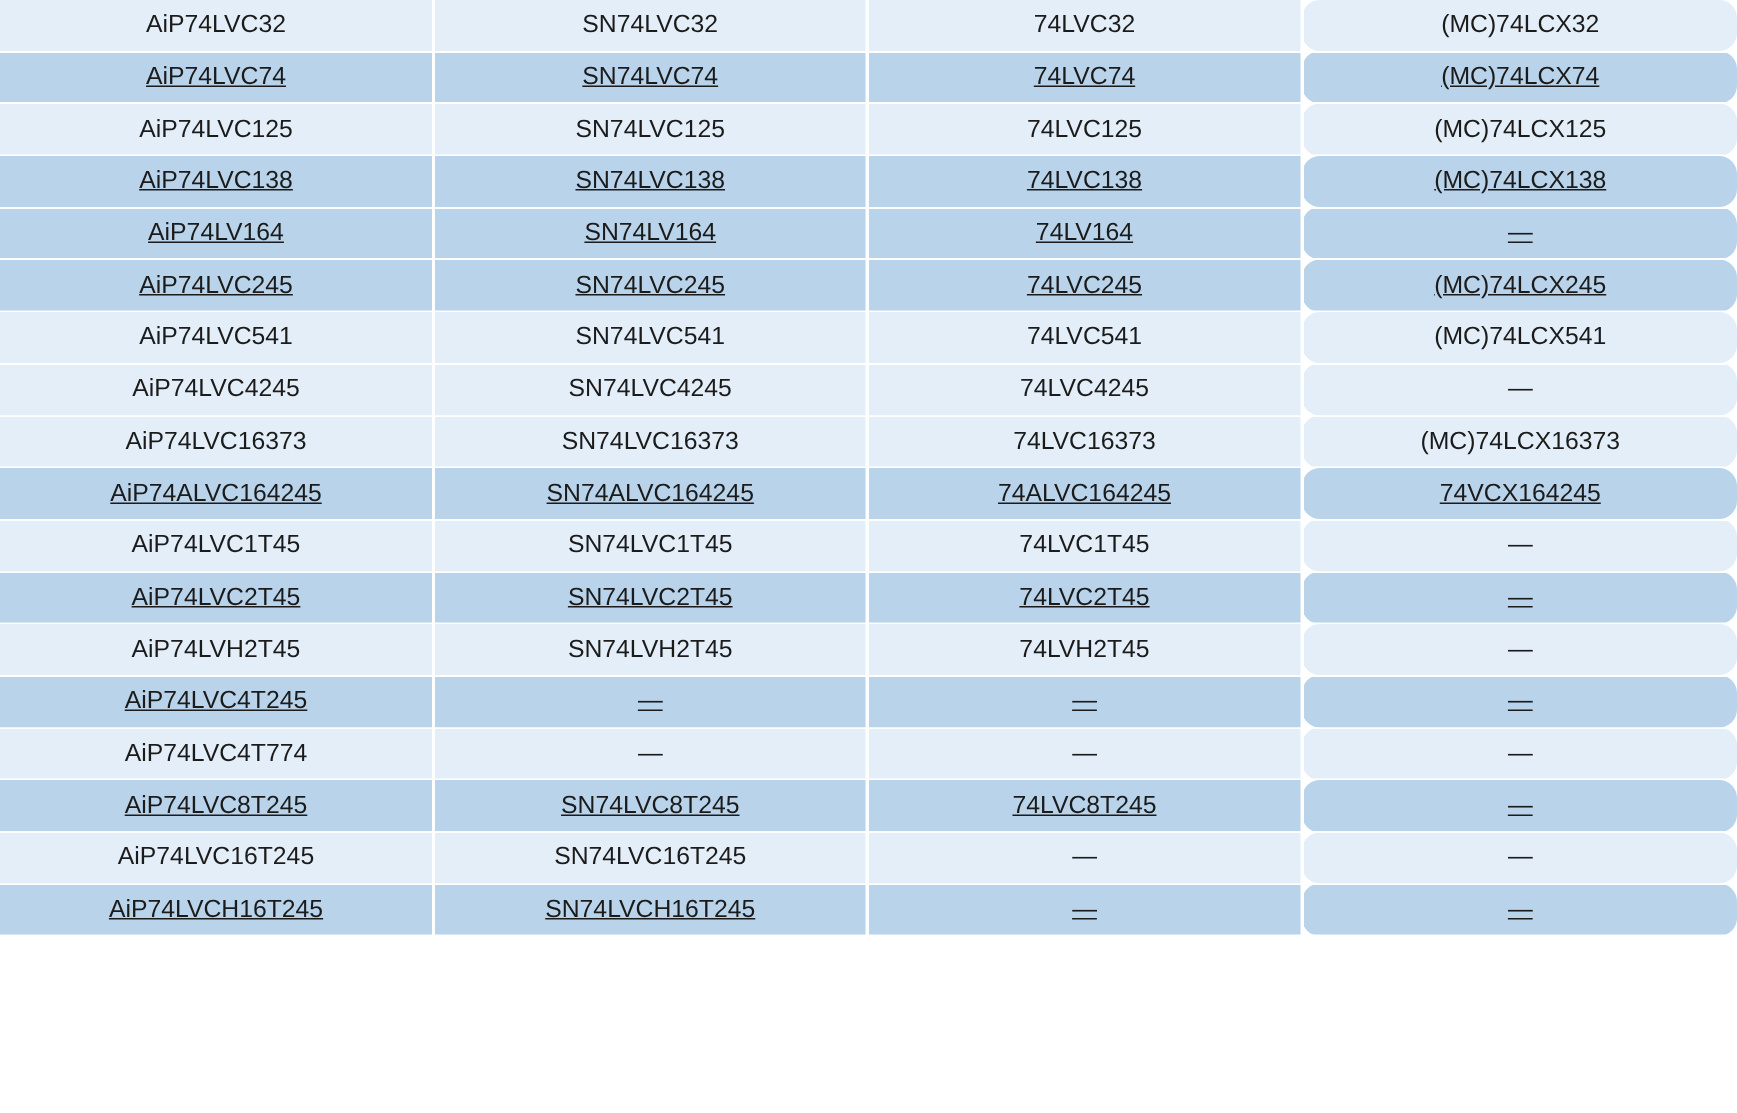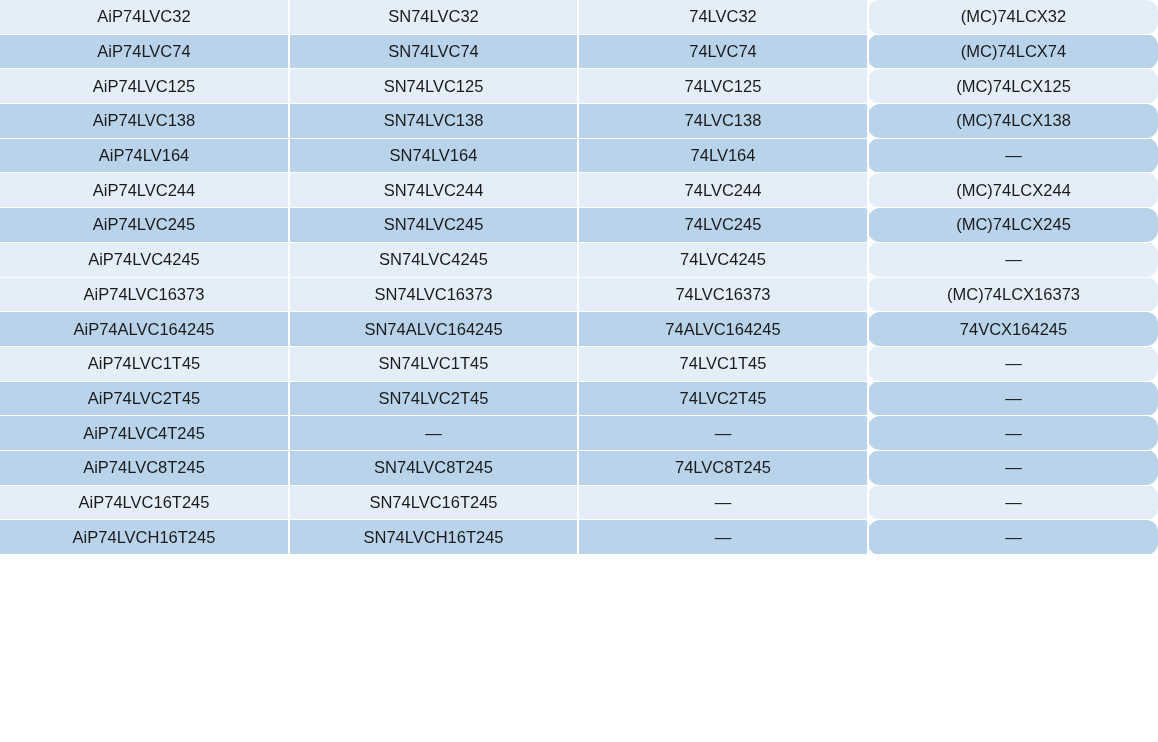--- a/index.html
+++ b/index.html
@@ -38,21 +38,21 @@
     border-right: 2px solid #ffffff;
     border-bottom: 1px solid #ffffff;
     white-space: nowrap;
     overflow: hidden;
   }
   table.xref td:last-child {
     border-right: none;
     border-radius: 12px;
   }
   table.xref tr.odd td  { background: #e3eef8; }
-  table.xref tr.even td { background: #b8d3ea; }
+  table.xref tr.even td { background: #b8d3ea; text-decoration: underline; }
 </style>
 </head>
 <body>
 
 <div class="table-wrap">
   <table class="xref">
     <colgroup>
       <col class="c0">
         <col class="c1">
         <col class="c2">
@@ -82,31 +82,31 @@
           <td>SN74LVC138</td>
           <td>74LVC138</td>
           <td>(MC)74LCX138</td>
         </tr>
         <tr class="even">
           <td>AiP74LV164</td>
           <td>SN74LV164</td>
           <td>74LV164</td>
           <td>—</td>
         </tr>
-        <tr class="odd">
-          <td>AiP74LVC244</td>
-          <td>SN74LVC244</td>
-          <td>74LVC244</td>
-          <td>(MC)74LCX244</td>
-        </tr>
         <tr class="even">
           <td>AiP74LVC245</td>
           <td>SN74LVC245</td>
           <td>74LVC245</td>
           <td>(MC)74LCX245</td>
+        </tr>
+        <tr class="odd">
+          <td>AiP74LVC541</td>
+          <td>SN74LVC541</td>
+          <td>74LVC541</td>
+          <td>(MC)74LCX541</td>
         </tr>
         <tr class="odd">
           <td>AiP74LVC4245</td>
           <td>SN74LVC4245</td>
           <td>74LVC4245</td>
           <td>—</td>
         </tr>
         <tr class="odd">
           <td>AiP74LVC16373</td>
           <td>SN74LVC16373</td>
@@ -124,22 +124,34 @@
           <td>SN74LVC1T45</td>
           <td>74LVC1T45</td>
           <td>—</td>
         </tr>
         <tr class="even">
           <td>AiP74LVC2T45</td>
           <td>SN74LVC2T45</td>
           <td>74LVC2T45</td>
           <td>—</td>
         </tr>
+        <tr class="odd">
+          <td>AiP74LVH2T45</td>
+          <td>SN74LVH2T45</td>
+          <td>74LVH2T45</td>
+          <td>—</td>
+        </tr>
         <tr class="even">
           <td>AiP74LVC4T245</td>
+          <td>—</td>
+          <td>—</td>
+          <td>—</td>
+        </tr>
+        <tr class="odd">
+          <td>AiP74LVC4T774</td>
           <td>—</td>
           <td>—</td>
           <td>—</td>
         </tr>
         <tr class="even">
           <td>AiP74LVC8T245</td>
           <td>SN74LVC8T245</td>
           <td>74LVC8T245</td>
           <td>—</td>
         </tr>

